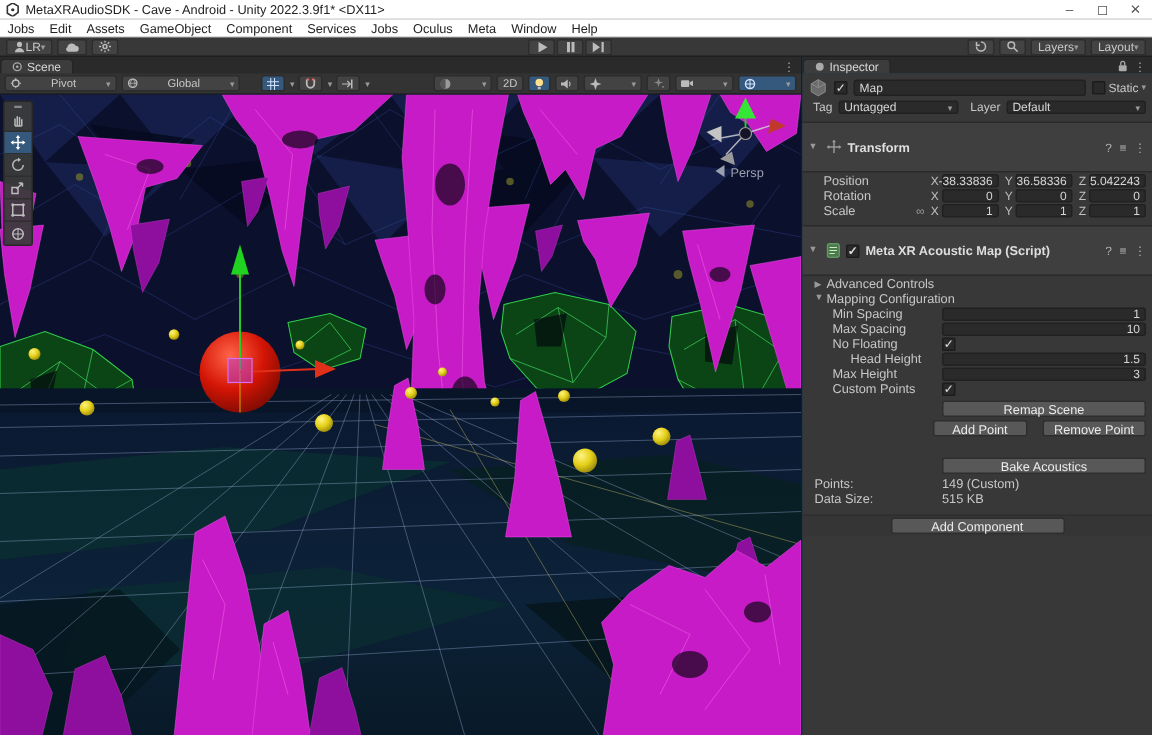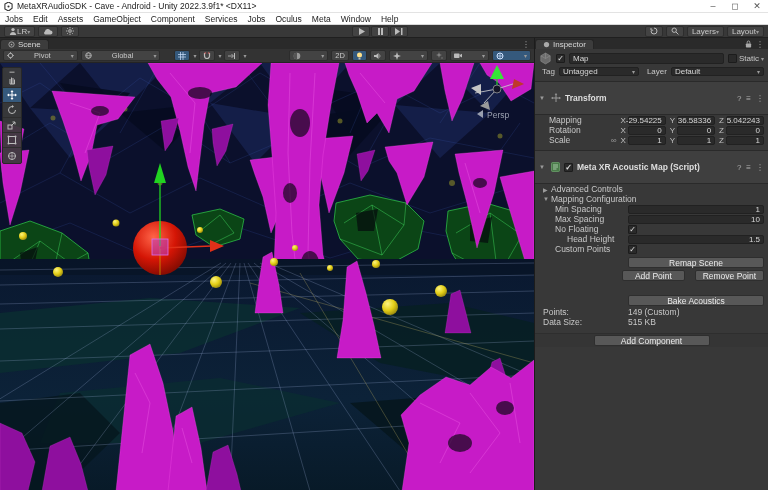--- a/index.html
+++ b/index.html
@@ -560,24 +560,24 @@
           <path d="M5,0 l1.3,1.8 h-2.6z M0,5 l1.8,-1.3 v2.6z M10,5 l-1.8,-1.3 v2.6z" fill="#999"></path>
         </svg>
       <span>Transform</span>
       <span class="hic">
         <span>?</span>
         <span>≡</span>
         <span>⋮</span>
       </span>
     </div>
     <div class="irow">
-      <span class="ilbl" style="margin-left:10px">Mapping</span>
+      <span class="ilbl" style="margin-left:10px">Position</span>
       <span style="margin-left:auto;display:flex;align-items:center">
         <span class="axl">X</span>
-          <span class="ifield" style="width:38px">-29.54225</span>
+          <span class="ifield" style="width:38px">-38.33836</span>
         <span class="axl">Y</span>
           <span class="ifield" style="width:38px">36.58336</span>
         <span class="axl">Z</span>
           <span class="ifield" style="width:38px">5.042243</span>
       </span>
     </div>
     <div class="irow">
       <span class="ilbl" style="margin-left:10px">Rotation</span>
       <span style="margin-left:auto;display:flex;align-items:center">
         <span class="axl">X</span>
@@ -633,20 +633,24 @@
     </div>
     <div class="irow">
       <span class="ilbl" style="margin-left:16px">No Floating</span>
       <span class="chk" style="margin-left:auto;margin-right:127px">✓</span>
     </div>
     <div class="irow">
       <span class="ilbl" style="margin-left:28px">Head Height</span>
       <span class="ifield" style="margin-left:auto;width:136px">1.5</span>
     </div>
     <div class="irow">
+      <span class="ilbl" style="margin-left:16px">Max Height</span>
+      <span class="ifield" style="margin-left:auto;width:136px">3</span>
+    </div>
+    <div class="irow">
       <span class="ilbl" style="margin-left:16px">Custom Points</span>
       <span class="chk" style="margin-left:auto;margin-right:127px">✓</span>
     </div>
     <div class="irow" style="height:13px;margin-top:2px">
       <span class="ibtn" style="margin-left:auto;width:136px">Remap Scene</span>
     </div>
     <div class="irow" style="height:13px">
       <span class="ibtn" style="margin-left:83px;width:66px">Add Point</span>
       <span class="ibtn" style="margin-left:10px;width:73px">Remove Point</span>
     </div>

